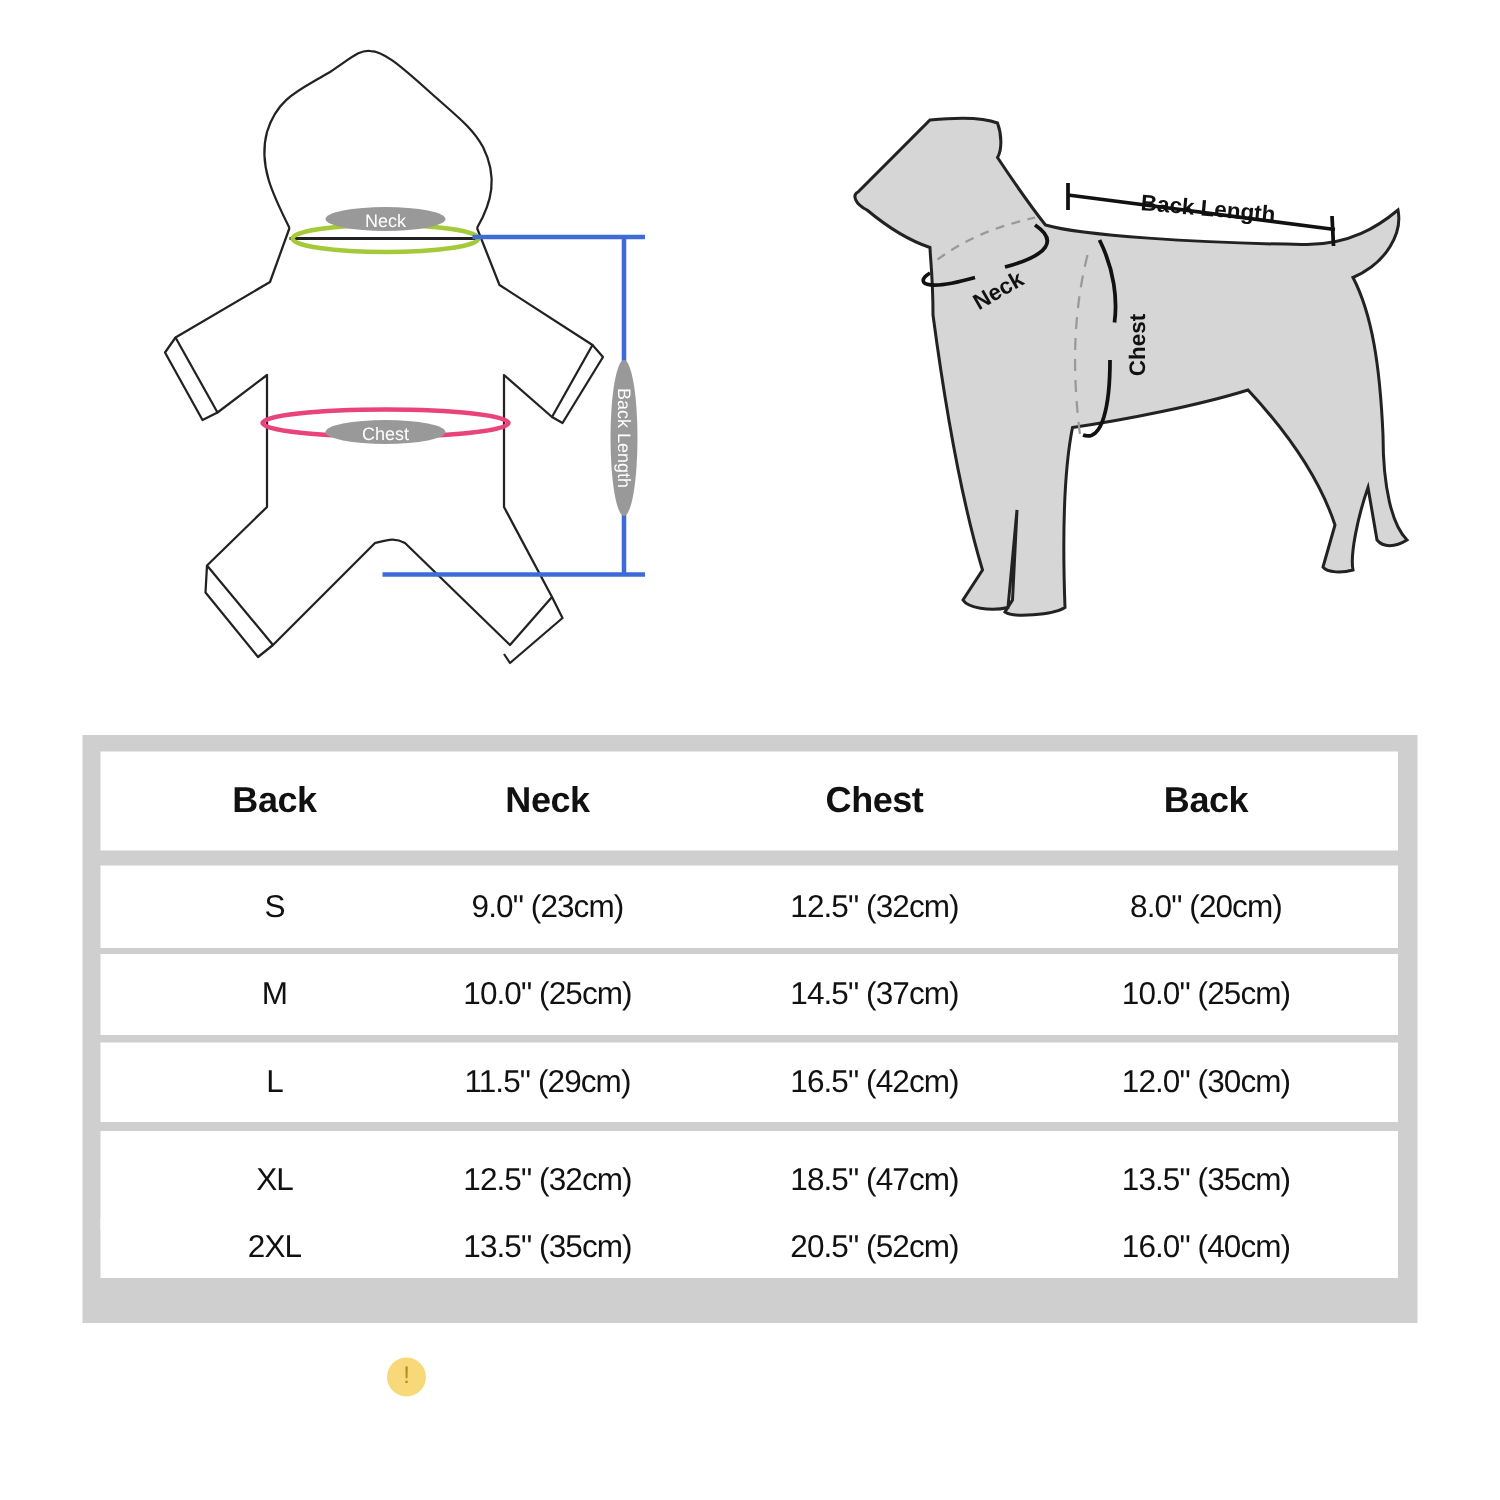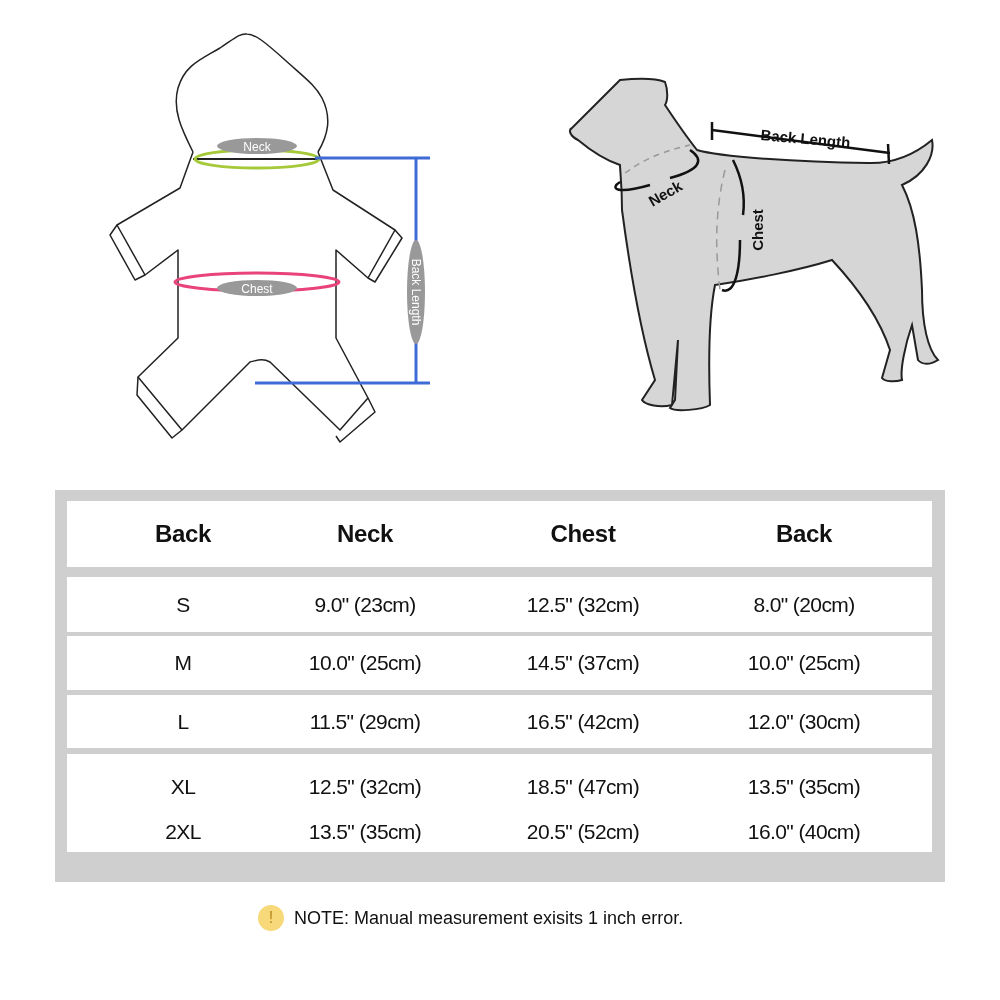--- a/index.html
+++ b/index.html
@@ -101,14 +101,13 @@
   <div class="row" style="top:322px;height:40px;">
     <div class="cell" style="left:58px;width:116px;">2XL</div>
     <div class="cell" style="left:218px;width:160px;">13.5" (35cm)</div>
     <div class="cell" style="left:436px;width:160px;">20.5" (52cm)</div>
     <div class="cell" style="left:657px;width:160px;">16.0" (40cm)</div>
   </div>
 </div>
 
 <div class="note">
   <span class="note-icon">!</span>
-  <span class="note-text">NOTE: Manual measurement exisits 1 inch error.</span>
 </div>
 
 </body></html>

